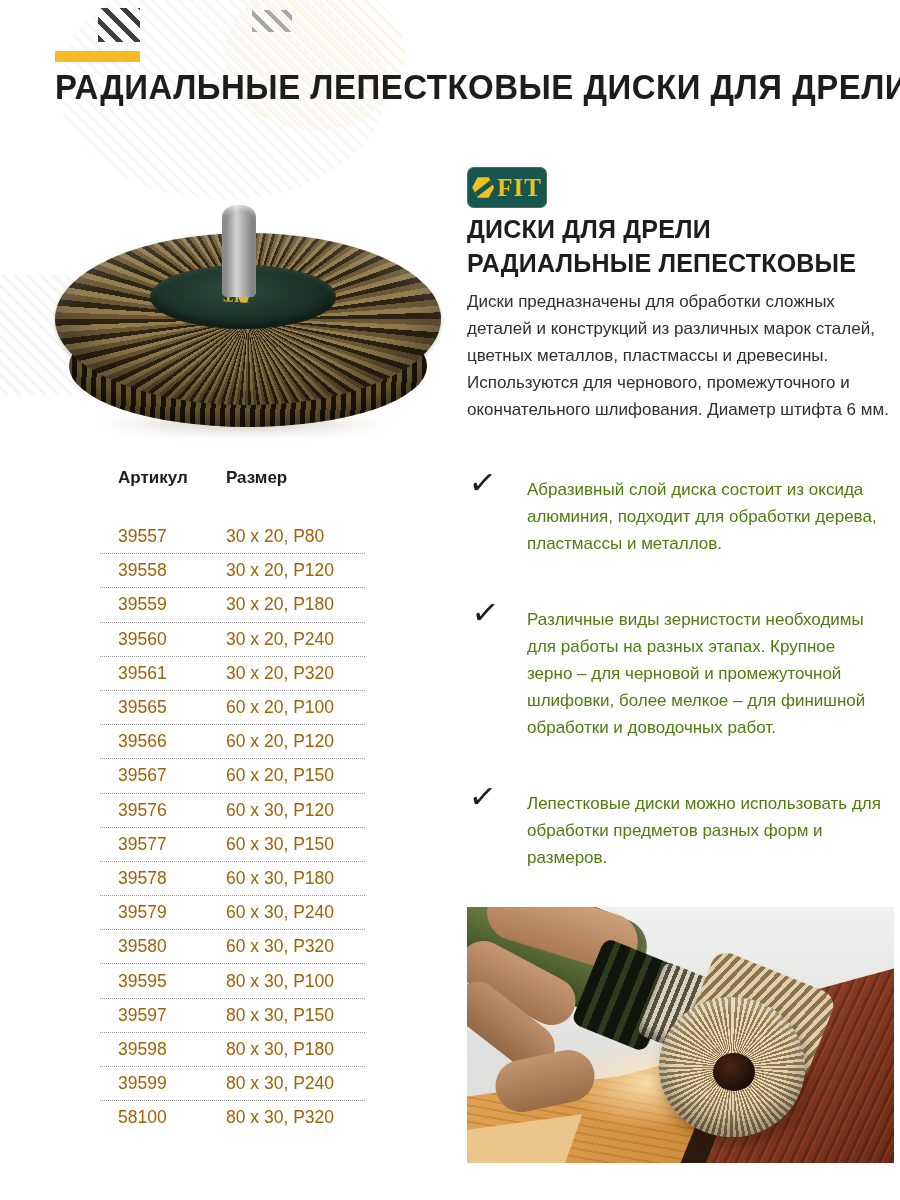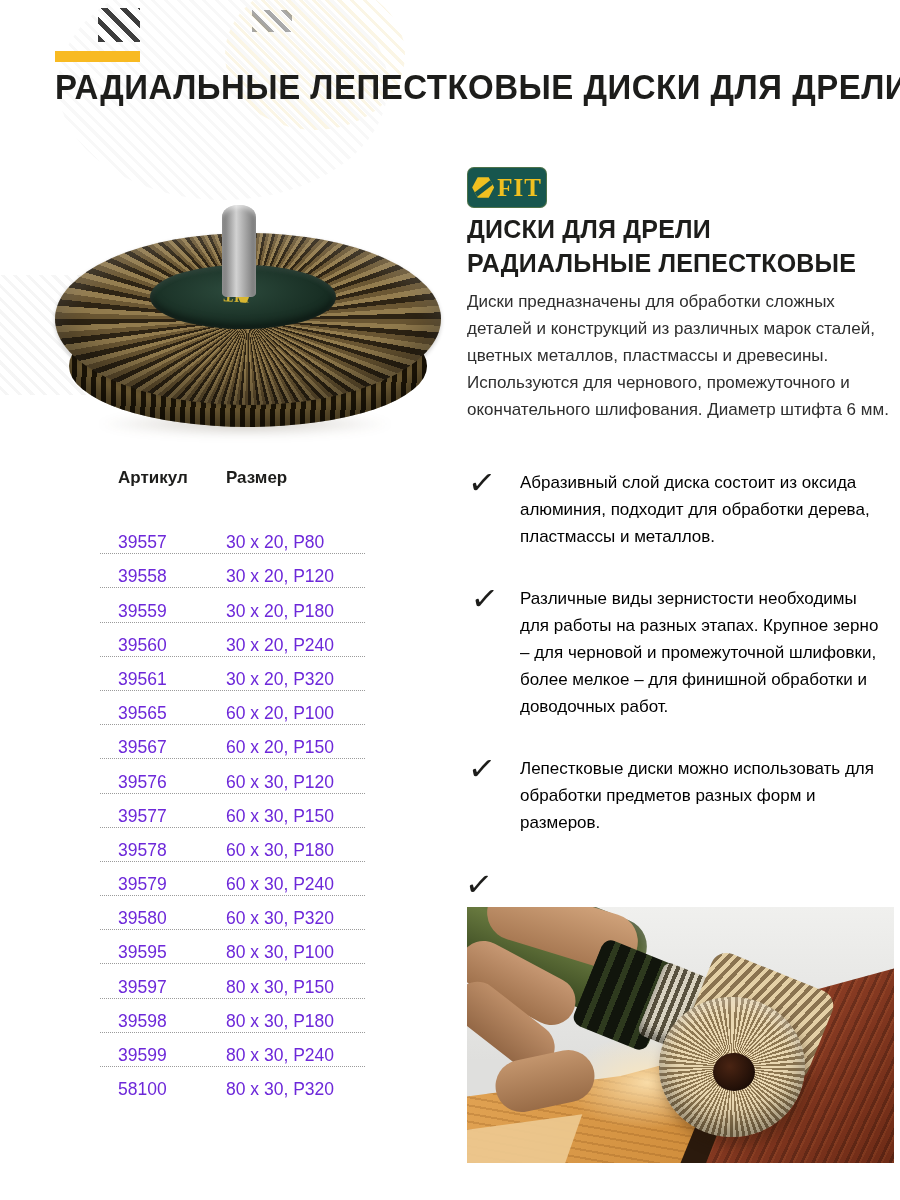--- a/index.html
+++ b/index.html
@@ -36,28 +36,28 @@
   .fit-word{font-family:"Liberation Serif",serif;font-weight:bold;font-size:25px;letter-spacing:1px;line-height:1;}
   .product-heading{position:absolute;left:467px;top:212px;margin:0;font-size:25px;line-height:33px;font-weight:bold;letter-spacing:.2px;color:#1d1d1b;transform:scaleY(1.03);transform-origin:0 0;}
   .product-heading span{display:block;}
   .product-desc{position:absolute;left:467px;top:288px;width:430px;margin:0;font-size:17px;line-height:27px;color:#2e2e2e;}
 
   
   .size-table{position:absolute;left:100px;top:468px;width:265px;}
   .thead{display:flex;font-weight:bold;font-size:17px;margin-bottom:32px;}
   .thead .c1,.trow .c1{width:108px;padding-left:18px;box-sizing:content-box;}
   .thead .c2,.trow .c2{flex:1;}
-  .trow{display:flex;align-items:flex-end;height:33.2px;font-size:17.5px;color:#6d28d9;border-bottom:1px dotted #9b9b9b;}
+  .trow{display:flex;align-items:center;height:33.2px;font-size:17.5px;color:#a16207;border-bottom:1px dotted #9b9b9b;}
   .trow:last-child{border-bottom:none;}
 
   
   .features{position:absolute;left:465px;top:460px;width:432px;}
   .feature{display:flex;gap:14px;margin-bottom:17px;}
   .check{flex:0 0 32px;font-family:"DejaVu Sans",sans-serif;font-size:33px;line-height:1;font-weight:bold;color:#1d1d1b;transform:rotate(6deg);margin-top:6px;}
-  .feature p{margin:9px;font-size:17px;line-height:27px;color:#000000;}
+  .feature p{margin:16px;font-size:17px;line-height:27px;color:#4d7c0f;}
 
   
   .usage-photo{position:absolute;left:467px;top:907px;width:427px;height:256px;overflow:hidden;background:#dfdfdd;}
   .usage-photo *{position:absolute;}
   .photo-wall{left:0;top:0;width:100%;height:60%;background:linear-gradient(180deg,#f0f0ee,rgba(240,240,238,0));}
   .photo-rust{left:0;top:0;width:100%;height:100%;clip-path:polygon(100% 24%,100% 100%,50% 100%,62% 54%,78% 34%);background:linear-gradient(135deg,#7c311d,#99452b 45%,#6e2b16);}
   .photo-rust-tex{left:0;top:0;width:100%;height:100%;clip-path:polygon(100% 24%,100% 100%,50% 100%,62% 54%,78% 34%);background:repeating-linear-gradient(115deg,rgba(0,0,0,.28) 0 3px,rgba(255,160,90,.12) 3px 5px,rgba(0,0,0,0) 5px 10px);opacity:.7;}
   .photo-wood{left:0;top:0;width:100%;height:100%;clip-path:polygon(0 74%,36% 66%,61% 55%,52% 100%,0 100%);background:linear-gradient(100deg,#e2a455,#d08d3b 60%,#bd7c2f);}
   .photo-wood-tex{left:0;top:0;width:100%;height:100%;clip-path:polygon(0 74%,36% 66%,61% 55%,52% 100%,0 100%);background:repeating-linear-gradient(10deg,rgba(130,75,20,.22) 0 2px,rgba(0,0,0,0) 2px 8px);}
   .photo-pale-wood{left:0;top:0;width:100%;height:100%;clip-path:polygon(0 87%,27% 81%,23% 100%,0 100%);background:#ecc78e;opacity:.95;}
@@ -135,20 +135,24 @@
       </div>
       <div class="trow">
         <span class="c1">39561</span>
         <span class="c2">30 x 20, P320</span>
       </div>
       <div class="trow">
         <span class="c1">39565</span>
         <span class="c2">60 x 20, P100</span>
       </div>
       <div class="trow">
+        <span class="c1">39566</span>
+        <span class="c2">60 x 20, P120</span>
+      </div>
+      <div class="trow">
         <span class="c1">39567</span>
         <span class="c2">60 x 20, P150</span>
       </div>
       <div class="trow">
         <span class="c1">39576</span>
         <span class="c2">60 x 30, P120</span>
       </div>
       <div class="trow">
         <span class="c1">39577</span>
         <span class="c2">60 x 30, P150</span>

